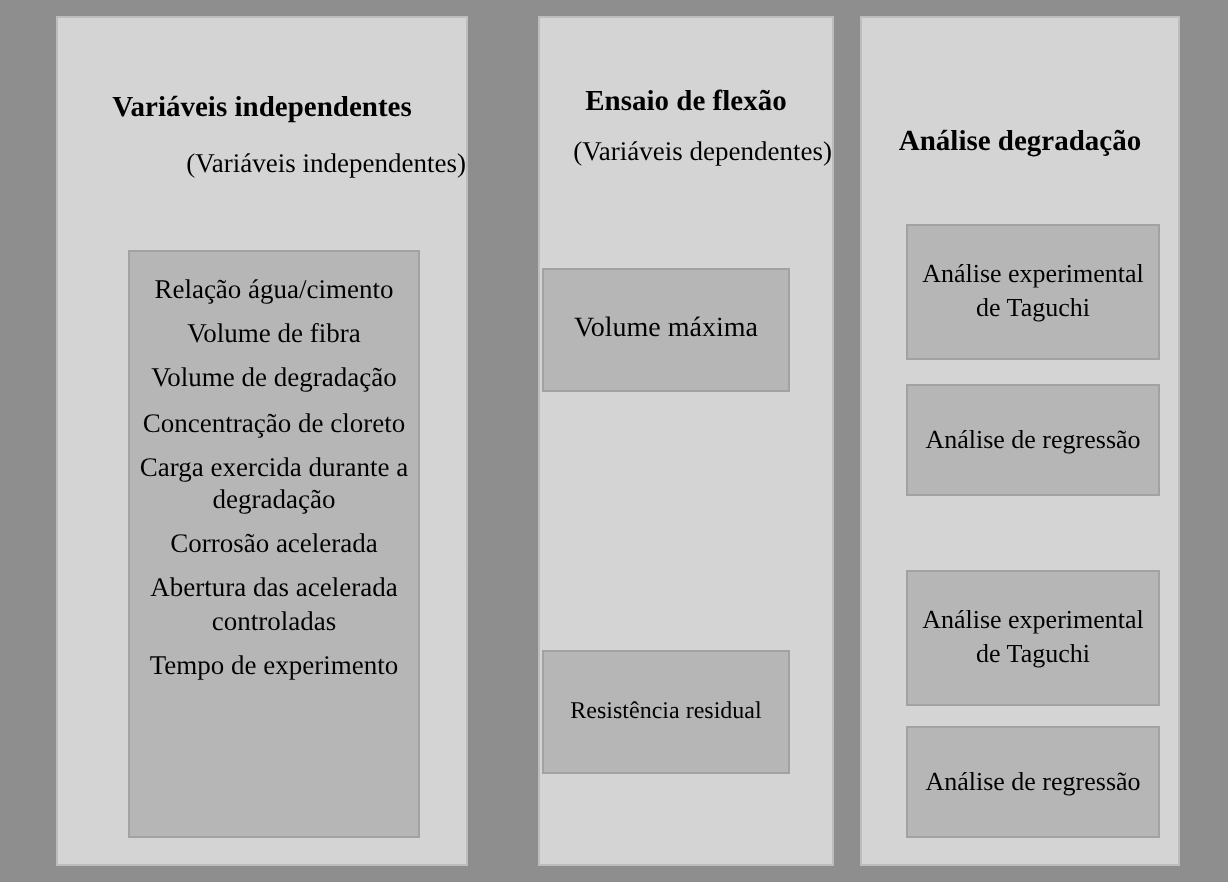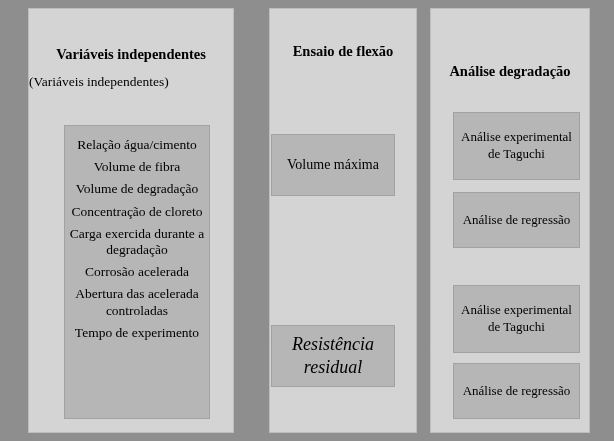--- a/index.html
+++ b/index.html
@@ -36,21 +36,21 @@
     text-align: center;
     font-weight: bold;
     font-size: 14.5px;
     color: #000;
     line-height: 1.25;
   }
   .col-sub {
     position: absolute;
     left: 0;
     width: 100%;
-    text-align: left;
+    text-align: right;
     font-size: 13.5px;
     color: #000;
     line-height: 1.25;
   }
   #title-left { top: 36px; }
   #sub-left   { top: 65px; }
   #title-mid  { top: 33px; }
   #sub-mid    { top: 58px; line-height: 1.35; }
   #title-right{ top: 53px; }
 
@@ -92,22 +92,21 @@
     top: 134px;
     width: 124px;
     height: 62px;
     font-size: 14px;
   }
   #box-resist {
     left: 271px;
     top: 325px;
     width: 124px;
     height: 62px;
-    font-size: 18px;
-    font-style: italic;
+    font-size: 12px;
   }
 
   
   #box-taguchi-1 {
     left: 453px;
     top: 112px;
     width: 127px;
     height: 68px;
     font-size: 13px;
   }
@@ -172,20 +171,21 @@
     <div class="list-item">Volume de degradação</div>
     <div class="list-item">Concentração de cloreto</div>
     <div class="list-item">Carga exercida durante a degradação</div>
     <div class="list-item">Corrosão acelerada</div>
     <div class="list-item">Abertura das acelerada controladas</div>
     <div class="list-item">Tempo de experimento</div>
   </div>
 
   <div class="column" id="col-mid">
     <div class="col-title" id="title-mid">Ensaio de flexão</div>
+    <div class="col-sub" id="sub-mid">(Variáveis dependentes)</div>
   </div>
 
   <div class="box" id="box-carga">Volume máxima</div>
   <div class="box" id="box-resist">Resistência residual</div>
 
   <div class="column" id="col-right">
     <div class="col-title" id="title-right">Análise degradação</div>
   </div>
 
   <div class="box" id="box-taguchi-1">Análise experimental  de Taguchi</div>

